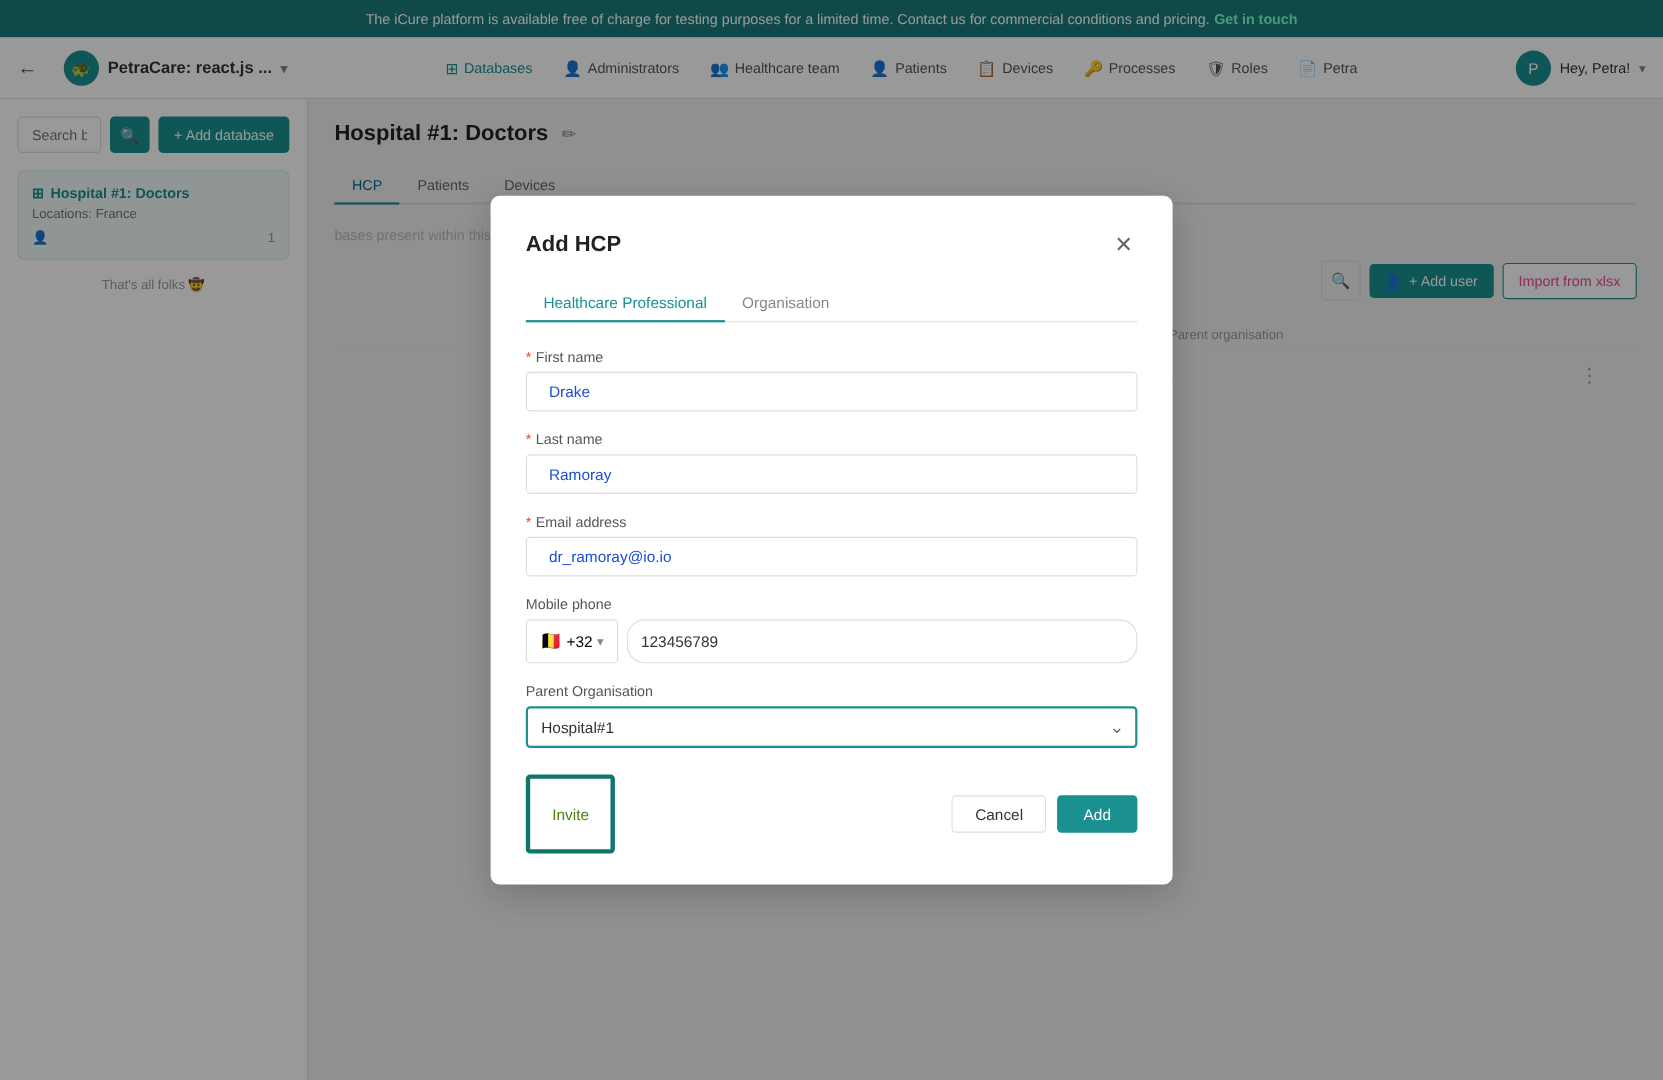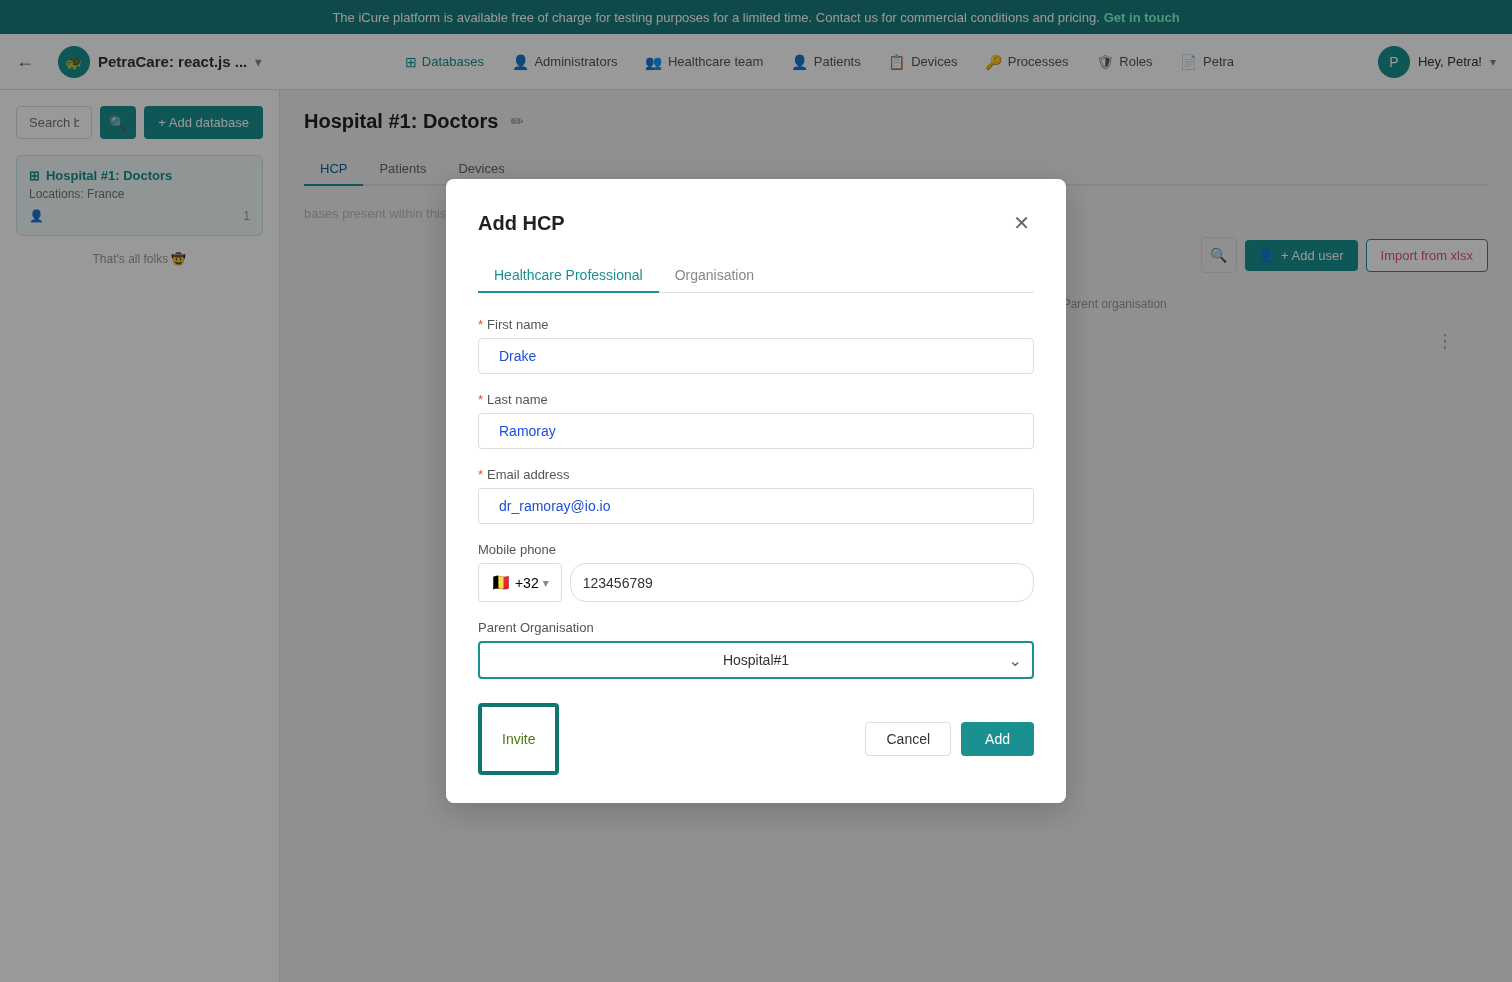--- a/index.html
+++ b/index.html
@@ -402,21 +402,21 @@
       border: 2px solid #1a9090;
       border-radius: 4px;
       font-size: 14px;
       color: #333;
       outline: none;
       background: white;
       appearance: none;
       cursor: pointer;
       display: flex;
       align-items: center;
-      justify-content: center;
+      justify-content: flex-start;
     }
     .org-select-wrapper {
       position: relative;
     }
     .org-select-wrapper::after {
       content: '⌄';
       position: absolute;
       right: 12px;
       top: 50%;
       transform: translateY(-50%);

